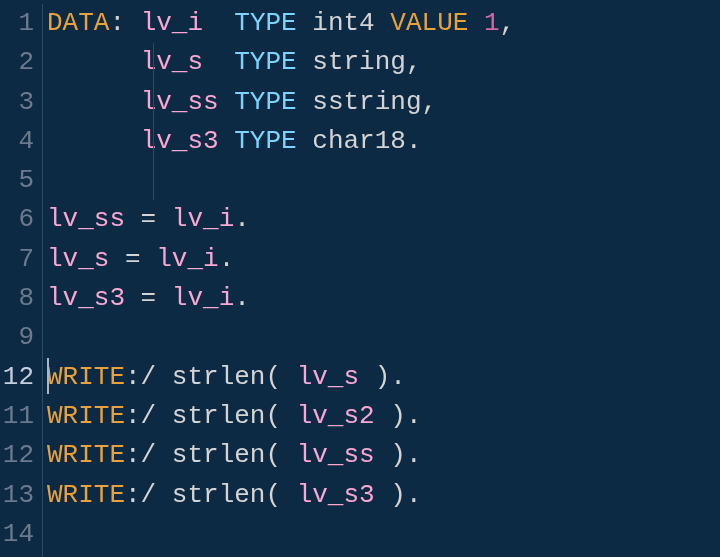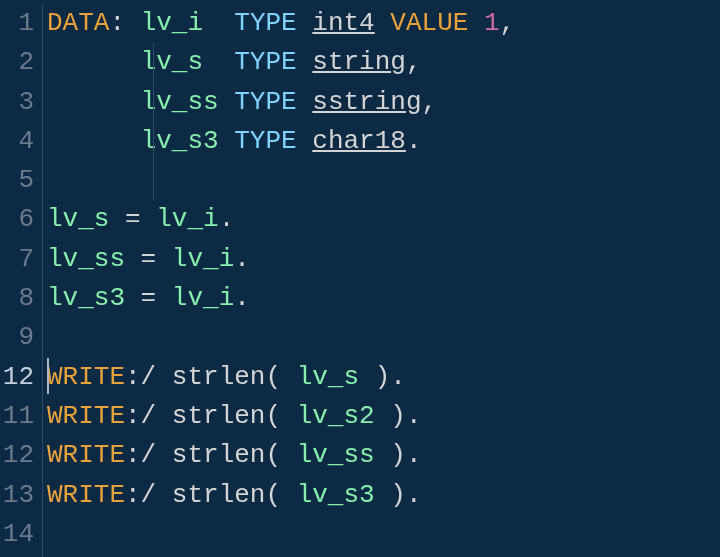--- a/index.html
+++ b/index.html
@@ -39,22 +39,22 @@
       padding-left: 4px;
     }
     .code-line {
       height: 39.3px;
       white-space: pre;
     }
     .kw-data { color: #e8a23c; }
     .kw-type { color: #7dd3fc; }
     .kw-value { color: #e8a23c; }
     .kw-write { color: #e8a23c; }
-    .ident { color: #86efac; text-align: center; }
-    .type-name { color: #d4d4d4; text-decoration: underline; }
+    .ident { color: #f9a8d4; text-align: center; }
+    .type-name { color: #d4d4d4; }
     .num { color: #d16ba5; }
     .str { color: #6dd26d; }
     .punct { color: #d4d4d4; }
     .plain { color: #d4d4d4; }
     .cursor {
       position: absolute;
       top: 354px;
       left: 4px;
       width: 2px;
       height: 36px;
@@ -97,23 +97,23 @@
 
     <div class="code-line"><span>      </span><span class="ident">lv_s</span><span>  </span><span class="kw-type">TYPE</span><span> </span><span class="type-name">string</span><span class="punct">,</span></div>
 
 
     <div class="code-line"><span>      </span><span class="ident">lv_ss</span><span> </span><span class="kw-type">TYPE</span><span> </span><span class="type-name">sstring</span><span class="punct">,</span></div>
 
     <div class="code-line"><span>      </span><span class="ident">lv_s3</span><span> </span><span class="kw-type">TYPE</span><span> </span><span class="type-name">char18</span><span class="punct">.</span></div>
 
     <div class="code-line"></div>
 
+    <div class="code-line"><span class="ident">lv_ss</span><span class="plain"> = </span><span class="ident">lv_i</span><span class="punct">.</span></div>
+
     <div class="code-line"><span class="ident">lv_s</span><span class="plain"> = </span><span class="ident">lv_i</span><span class="punct">.</span></div>
-
-    <div class="code-line"><span class="ident">lv_ss</span><span class="plain"> = </span><span class="ident">lv_i</span><span class="punct">.</span></div>
 
     <div class="code-line"><span class="ident">lv_s3</span><span class="plain"> = </span><span class="ident">lv_i</span><span class="punct">.</span></div>
 
     <div class="code-line"></div>
 
     <div class="code-line"><span class="kw-write">WRITE</span><span class="plain">:/ </span><span class="plain">strlen( </span><span class="ident">lv_s</span><span class="plain"> )</span><span class="punct">.</span></div>
 
     <div class="code-line"><span class="kw-write">WRITE</span><span class="plain">:/ </span><span class="plain">strlen( </span><span class="ident">lv_s2</span><span class="plain"> )</span><span class="punct">.</span></div>
 
     <div class="code-line"><span class="kw-write">WRITE</span><span class="plain">:/ </span><span class="plain">strlen( </span><span class="ident">lv_ss</span><span class="plain"> )</span><span class="punct">.</span></div>

